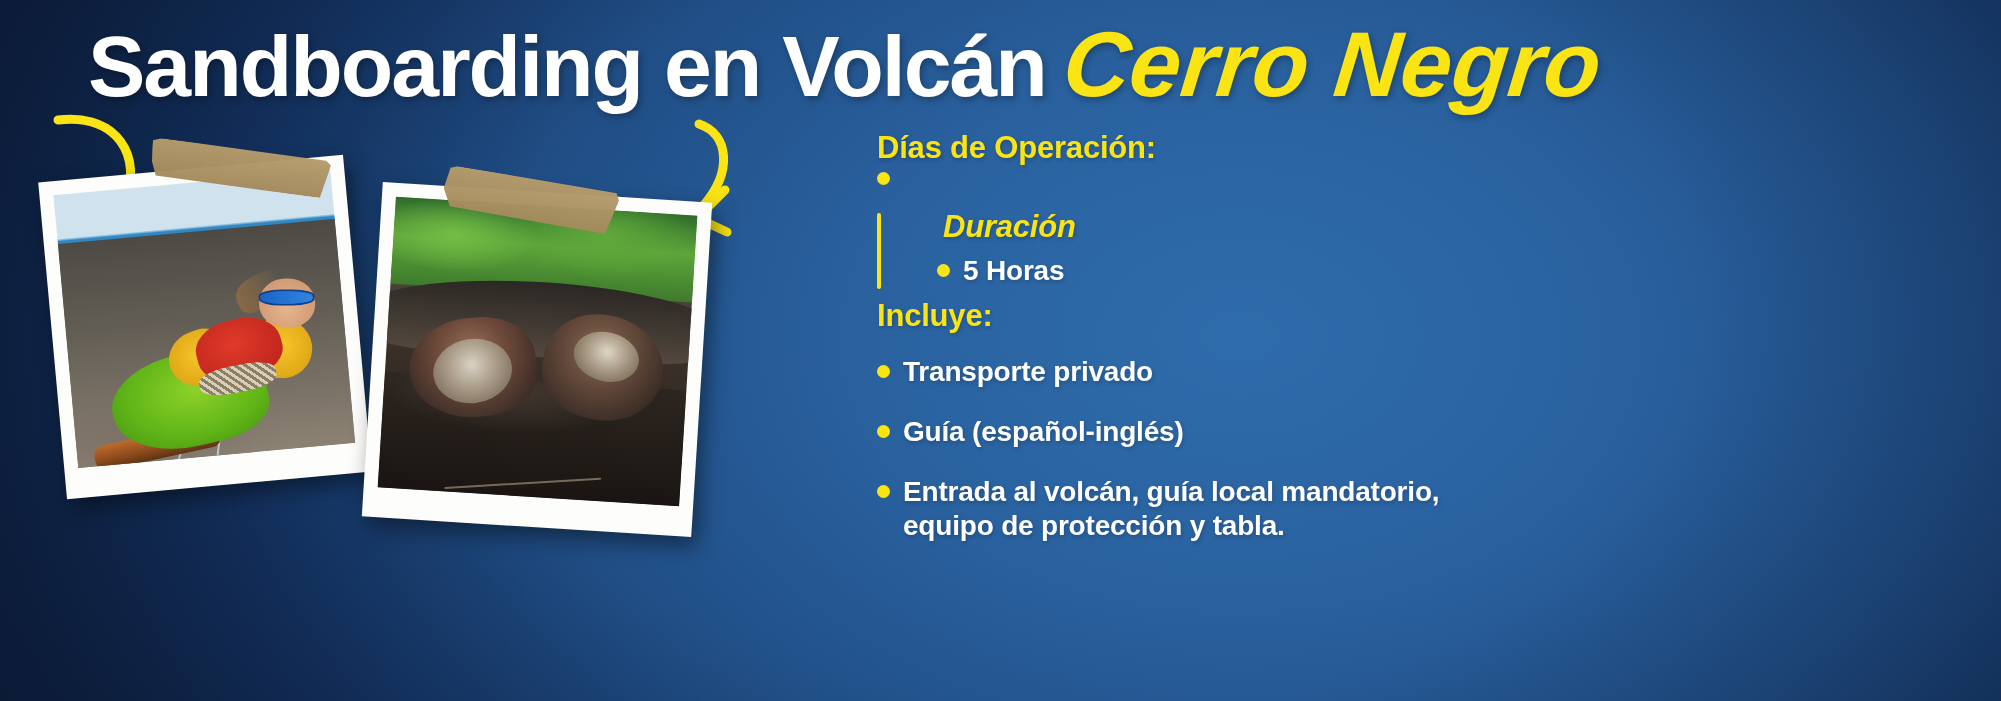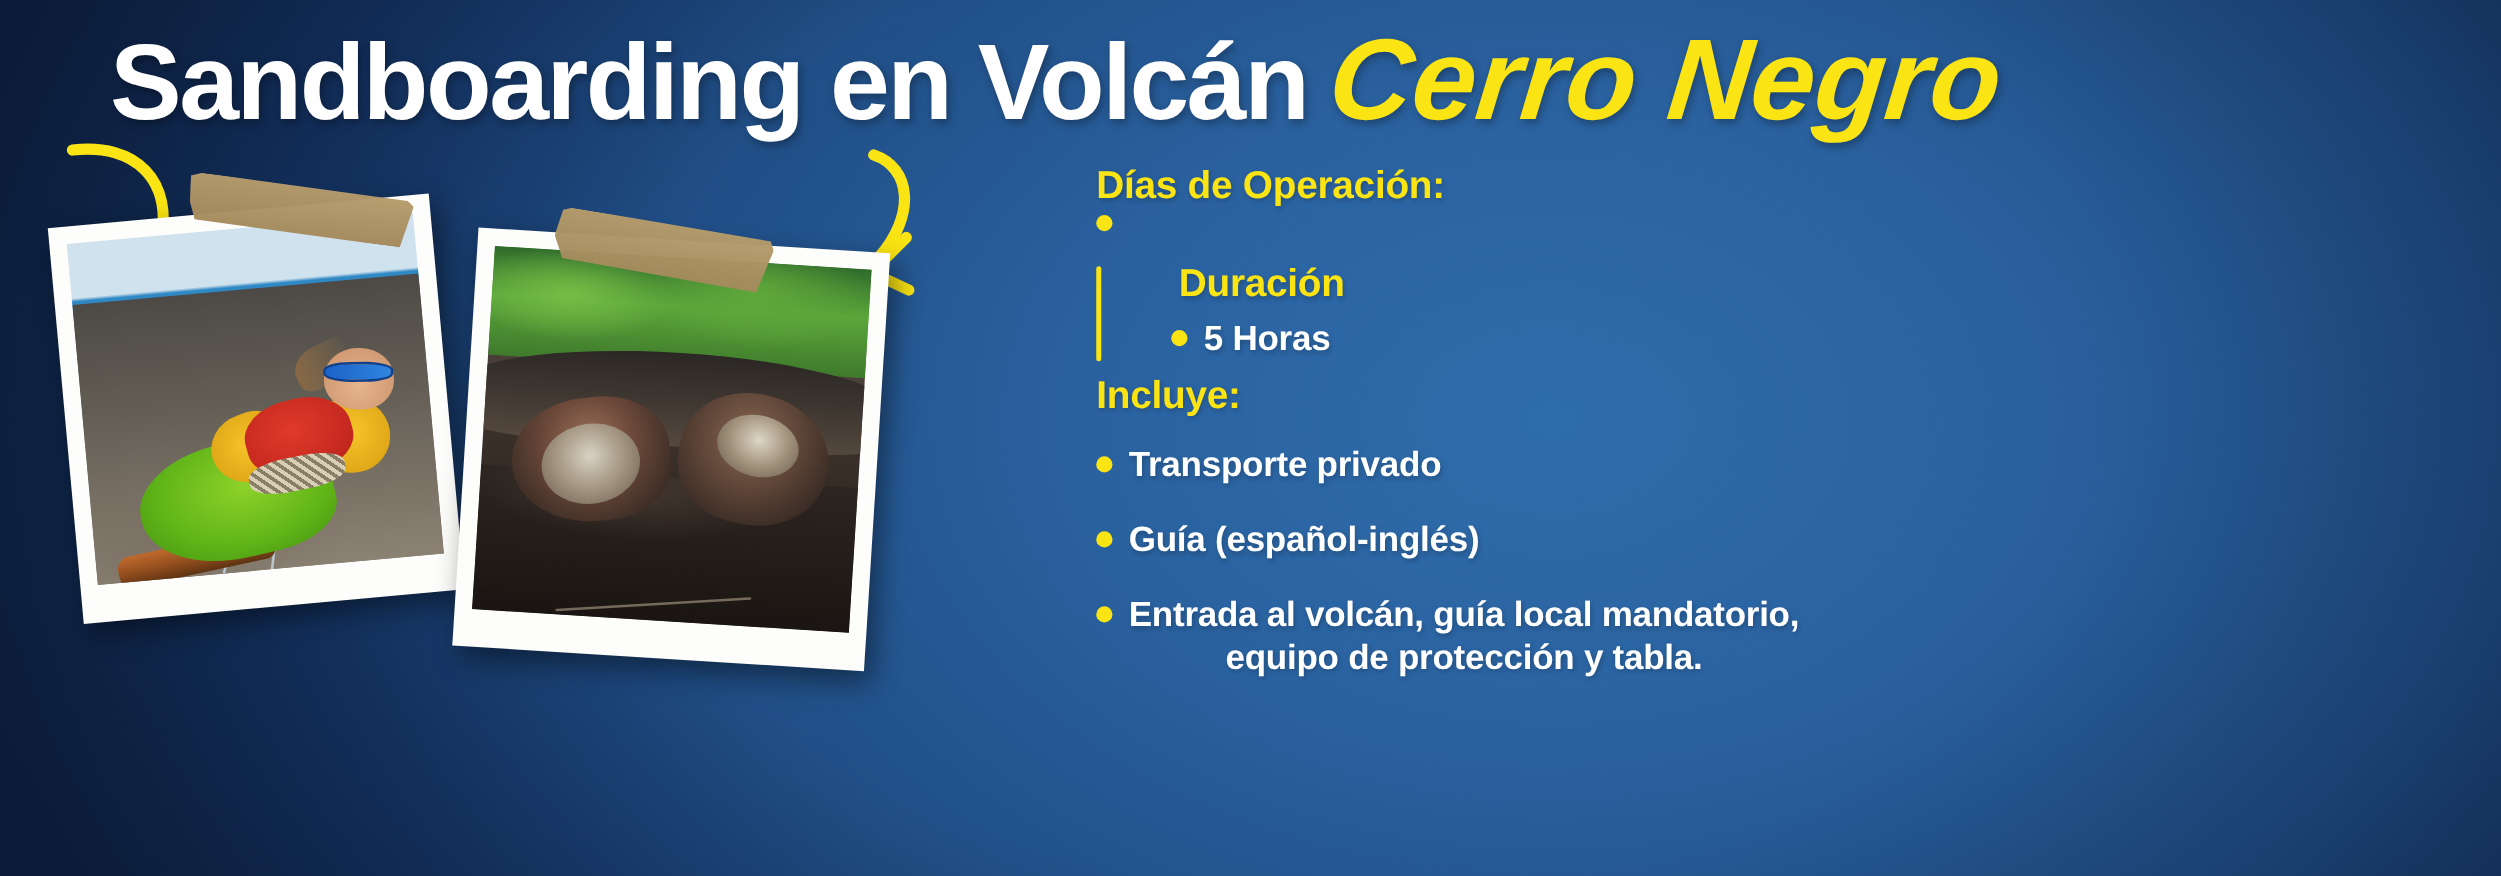--- a/index.html
+++ b/index.html
@@ -292,25 +292,25 @@
   .col-a { width: 272px; flex: 0 0 auto; }
   .divider {
     flex: 0 0 auto;
     width: 4px;
     height: 76px;
     background: #fbe413;
     margin: 4px 56px 0 0;
     border-radius: 2px;
   }
   .col-b { flex: 0 0 auto; }
-  .col-b .heading { margin-left: 6px; }
+  .col-b .heading { margin-left: 6px; font-style: italic; }
   .sp-1 { height: 10px; }
   .sp-2 { height: 16px; }
   .sp-3 { height: 12px; }
-  .lastb .btext { line-height: 1.22; text-align: center; }
+  .lastb .btext { line-height: 1.22; }
 </style>
 </head>
 <body>
 
 <div class="banner">
   <div class="vig"></div>
 
   <div class="title">
     <span class="title-main">Sandboarding en Volcán</span><span class="title-script">Cerro Negro</span>
   </div>

